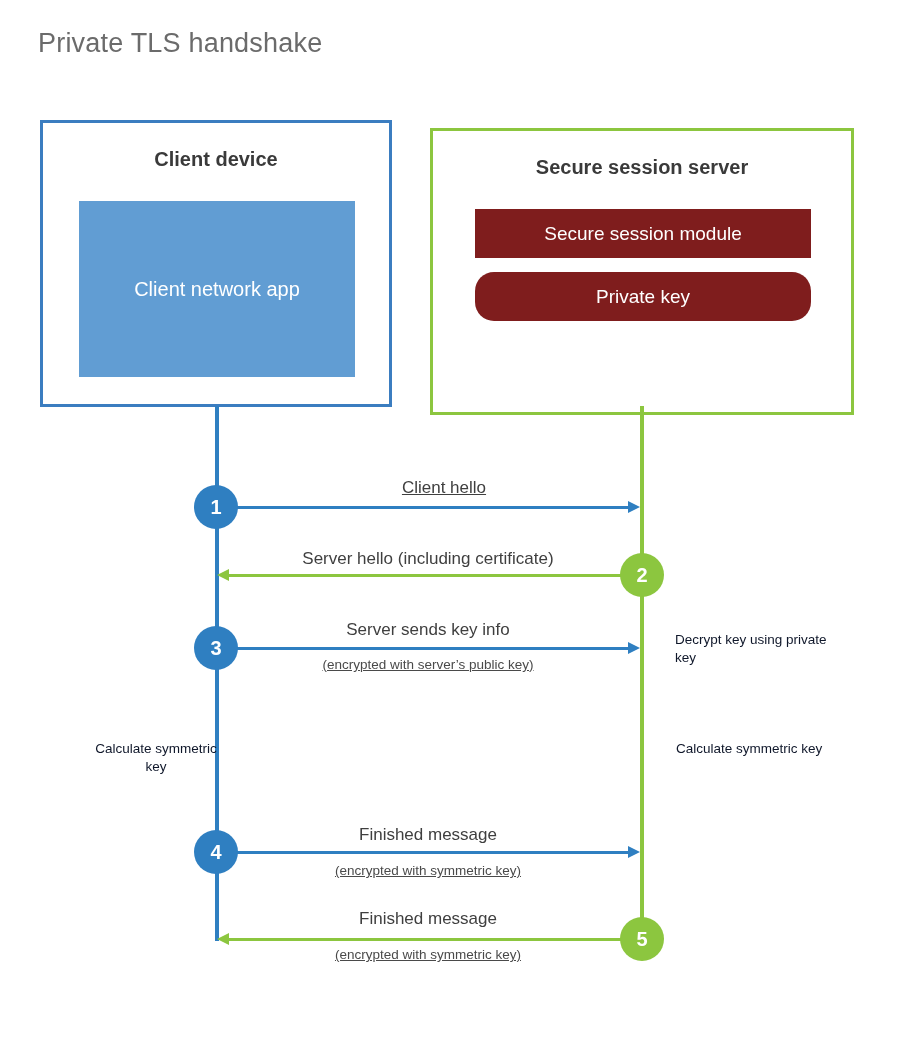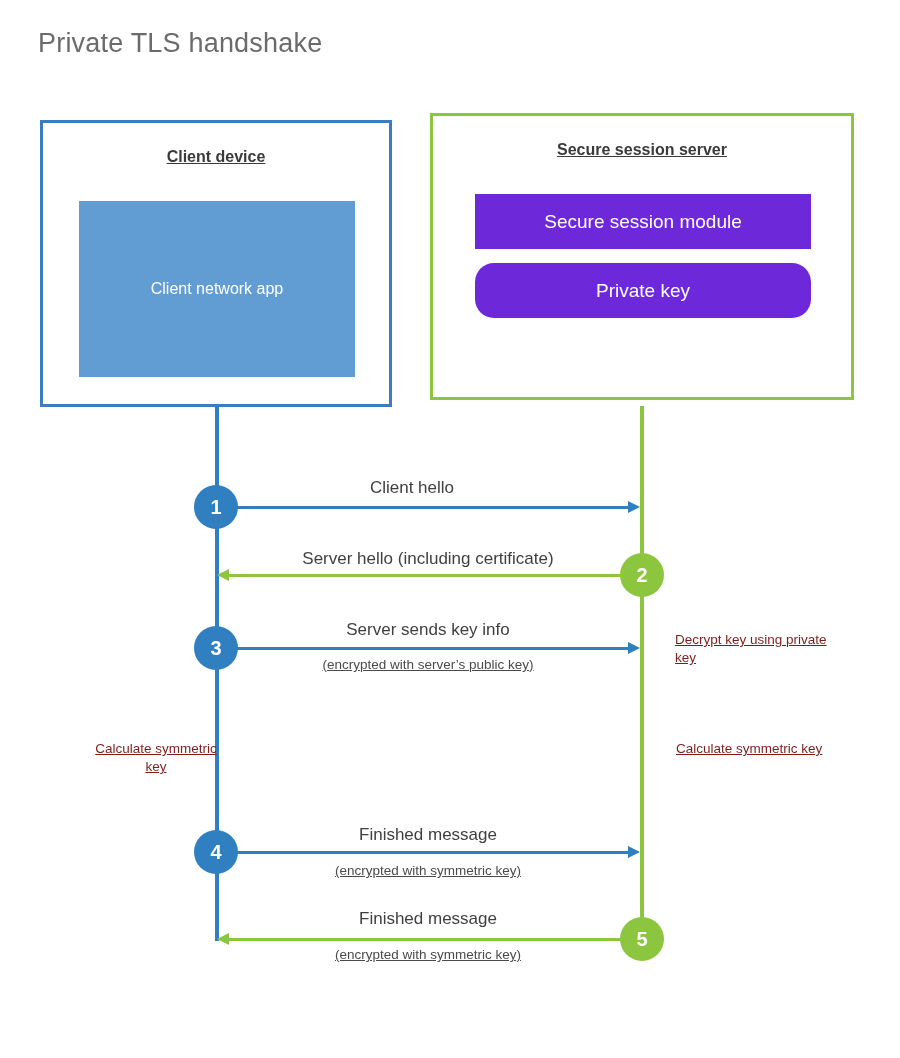--- a/index.html
+++ b/index.html
@@ -43,64 +43,63 @@
   }
   .entity-box.client {
     left: 40px;
     top: 120px;
     width: 352px;
     height: 287px;
     border: 3px solid #3b7dc0;
   }
   .entity-box.server {
     left: 430px;
-    top: 113px;
+    top: 128px;
     width: 424px;
     height: 287px;
     border: 3px solid #8cc63f;
   }
   .entity-title {
     position: absolute;
     left: 0;
     right: 0;
     top: 25px;
     text-align: center;
-    font-size: 16px;
+    font-size: 20px;
     font-weight: bold;
     color: #3a3a3a;
-    text-decoration: underline;
   }
 
   .client-app {
     position: absolute;
     left: 36px;
     top: 78px;
     width: 276px;
     height: 176px;
     background: #619dd3;
     display: flex;
     align-items: center;
     justify-content: center;
     text-align: center;
     color: #ffffff;
-    font-size: 16px;
+    font-size: 20px;
     line-height: 1.35;
     padding: 0 14px;
     box-sizing: border-box;
   }
 
   .server-bars {
     position: absolute;
     left: 42px;
     top: 78px;
     width: 336px;
   }
   .server-bar {
-    height: 55px;
-    background: #6d28d9;
+    height: 49px;
+    background: #7f1d1d;
     display: flex;
     align-items: center;
     justify-content: center;
     color: #ffffff;
     font-size: 19px;
     margin-bottom: 14px;
   }
   .server-bar:last-child { margin-bottom: 0; border-radius: 19px; }
 
   
@@ -177,22 +176,21 @@
     color: #4a4a4a;
     white-space: nowrap;
     text-decoration: underline;
   }
 
   
   .side-note {
     position: absolute;
     font-size: 13.5px;
     line-height: 1.35;
-    color: #7f1d1d;
-    text-decoration: underline;
+    color: #0f172a;
   }
   .side-note.left-note { text-align: center; }
 </style>
 </head>
 <body>
 
 <div id="diagram-root">
 
   <div class="page-title">Private TLS handshake</div>
 
@@ -205,21 +203,21 @@
     <div class="entity-title">Secure session server</div>
     <div class="server-bars">
       <div class="server-bar">Secure session module</div>
       <div class="server-bar">Private key</div>
     </div>
   </div>
 
   <div class="lifeline client-line"></div>
   <div class="lifeline server-line"></div>
 
-  <div class="msg-label" style="left:200px; top:478px; width:424px;">Client hello</div>
+  <div class="msg-label" style="left:232px; top:478px; width:424px;text-decoration:underline;">Client hello</div>
   <div class="msg-arrow blue" style="left:217px; top:506px; width:412px;">
     <span class="head right"></span>
   </div>
   <div class="step-circle blue" style="left:194px; top:485px;">1</div>
 
   <div class="msg-label" style="left:216px; top:549px; width:424px;">Server hello (including certificate)</div>
   <div class="msg-arrow green" style="left:228px; top:574px; width:412px;">
     <span class="head left"></span>
   </div>
   <div class="step-circle green" style="left:620px; top:553px;">2</div>

